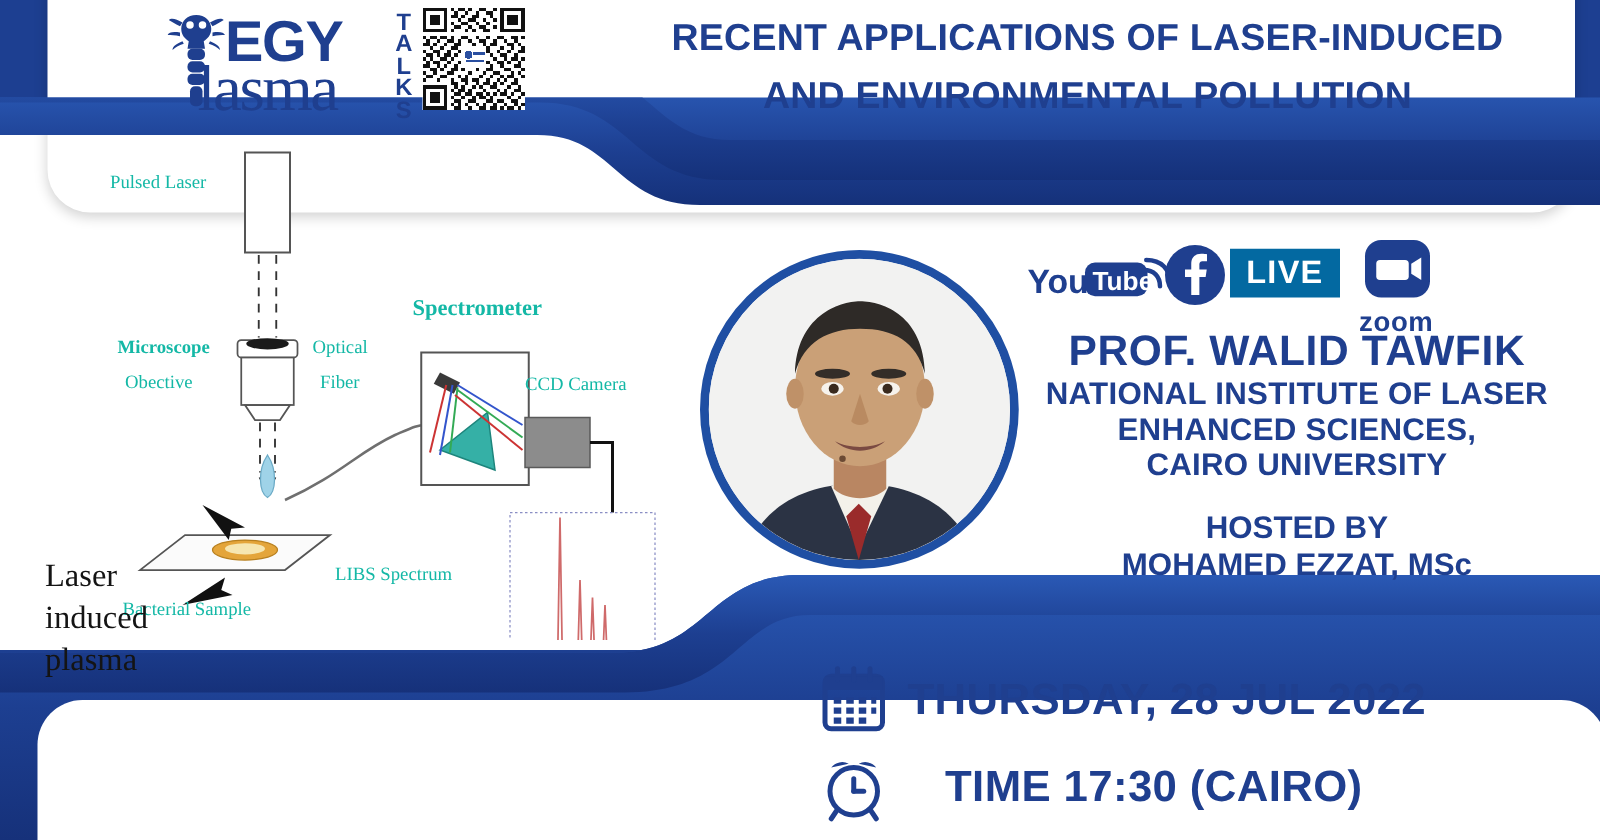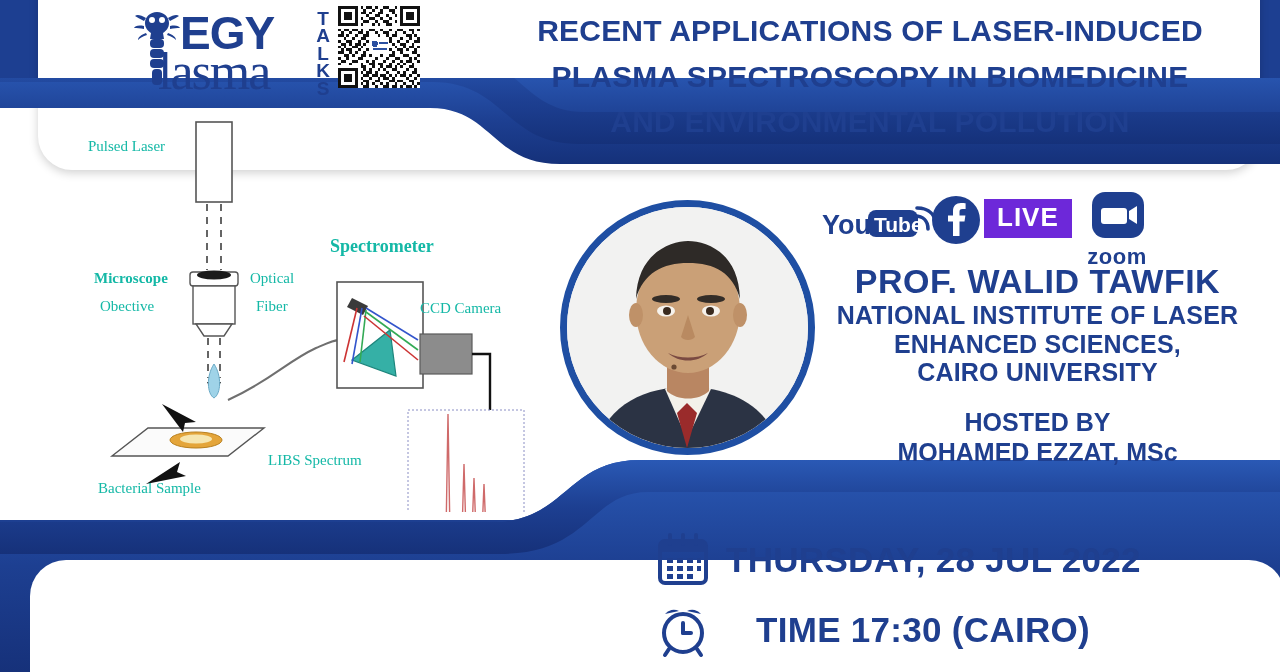--- a/index.html
+++ b/index.html
@@ -120,21 +120,21 @@
   }
 
   #socials {
     position: absolute; left: 812px; top: 190px;
     width: 360px; height: 72px;
   }
   #yt-wrap { position: absolute; left: 10px; top: 12px; }
   #fb-wrap { position: absolute; left: 118px; top: 4px; }
   #live-badge {
     position: absolute; left: 172px; top: 9px;
-    background: #6d28d9; color: #ffffff;
+    background: #0369a1; color: #ffffff;
     font-size: 26px; font-weight: bold;
     padding: 3px 13px 5px 13px;
     letter-spacing: 1px;
     font-family: "Liberation Sans", sans-serif;
   }
   #zoom-wrap { position: absolute; left: 272px; top: 0px; text-align: center; }
   #zoom-label {
     font-size: 22px; color: #1f3f8f; font-weight: bold;
     letter-spacing: .5px; margin-top: -2px;
     font-family: "Liberation Sans", sans-serif;
@@ -455,21 +455,20 @@
     <rect x="11" y="11" width="7" height="6" fill="#fff"></rect>
     <g fill="#2a4fa0">
       <circle cx="13" cy="13.4" r="1.1"></circle>
       <rect x="14.4" y="12.7" width="3.2" height="0.8"></rect>
       <rect x="12.4" y="14.8" width="5" height="0.7"></rect>
     </g>
   </svg>
 
   <div id="title-block">
     <div class="tline">RECENT APPLICATIONS OF LASER-INDUCED</div>
-    <div class="tline">PLASMA SPECTROSCOPY IN BIOMEDICINE</div>
     <div class="tline">AND ENVIRONMENTAL POLLUTION</div>
   </div>
 
   <div id="diagram">
     <svg width="540" height="400" viewBox="0 0 540 400">
 
       <rect x="196" y="10" width="36" height="80" fill="#fff" stroke="#555" stroke-width="1.6"></rect>
 
       <g stroke="#333" stroke-width="1.5" stroke-dasharray="7,6">
         <line x1="207" y1="92" x2="207" y2="158"></line>
@@ -531,20 +530,25 @@
     <div class="dlabel" style="left:88px; top:26px; font-size:15px;">Pulsed Laser</div>
     <div class="dlabel" style="left:94px; top:158px; font-size:15px;font-weight:bold;">Microscope</div>
     <div class="dlabel" style="left:100px; top:186px; font-size:15px;">Obective</div>
     <div class="dlabel" style="left:250px; top:158px; font-size:15px;">Optical</div>
     <div class="dlabel" style="left:256px; top:186px; font-size:15px;">Fiber</div>
     <div class="dlabel" style="left:330px; top:124px; font-size:18px;font-weight:bold;">Spectrometer</div>
     <div class="dlabel" style="left:420px; top:172px; font-size:15px;margin-top:16px;">CCD Camera</div>
     <div class="dlabel" style="left:268px; top:340px; font-size:15px;">LIBS Spectrum</div>
     <div class="dlabel" style="left:98px; top:368px; font-size:15px;">Bacterial Sample</div>
 
+    <div id="lbl-plasma">
+      <div>Laser</div>
+      <div>induced</div>
+      <div>plasma</div>
+    </div>
   </div>
 
   <div id="portrait">
     <svg width="241" height="241" viewBox="0 0 241 241">
       <rect width="241" height="241" fill="#f2f2f1"></rect>
 
       <path d="M28 241 C40 196 80 180 120 180 C160 180 200 196 214 241 Z" fill="#2b3344"></path>
 
       <path d="M98 182 L120 232 L144 182 C136 176 106 176 98 182 Z" fill="#f3f1ea"></path>
 

